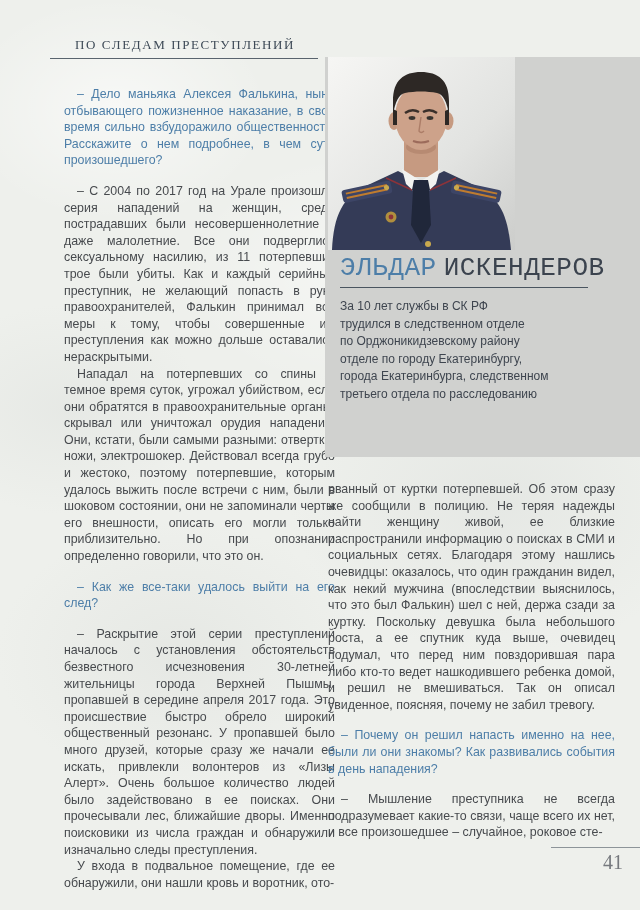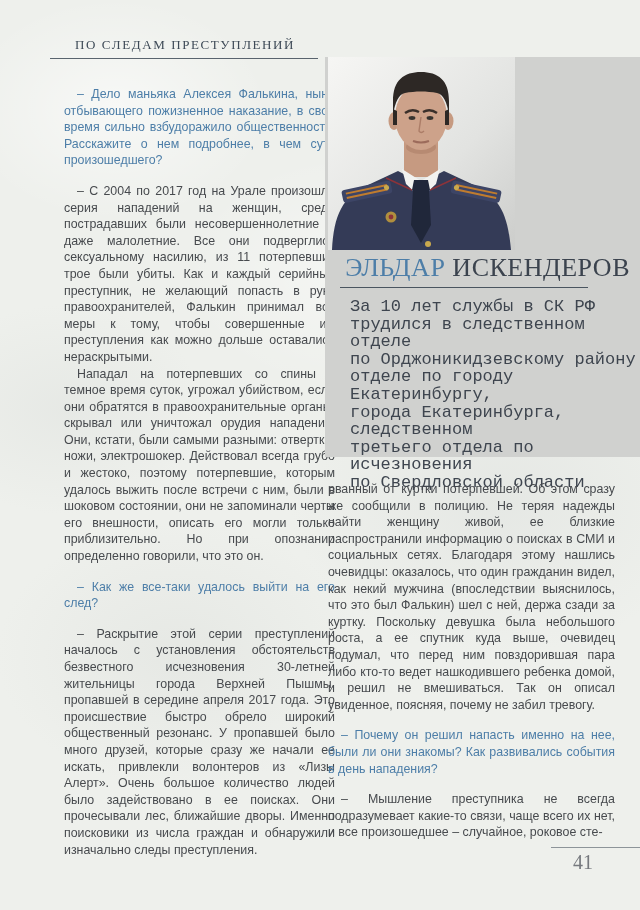--- a/index.html
+++ b/index.html
@@ -38,52 +38,53 @@
   .col p.q{color:var(--accent-blue,#4d7ea8);margin:14px 0;}
   .col p.q:first-child{margin-top:0;}
   .col p.no-indent{text-indent:0;}
   .infobox{
     position:absolute;left:325px;top:57px;width:315px;height:400px;
     background:var(--box-gray,#d0d1cf);
   }
   .photo{position:absolute;left:3px;top:0;width:187px;height:193px;display:block;}
   .name{
     position:absolute;left:15px;top:196px;width:290px;
-    font-family:Liberation Serif, serif;
-    font-size:26px;letter-spacing:.5px;white-space:nowrap;text-align:right;
+    font-family:Liberation Mono, monospace;
+    font-size:26px;letter-spacing:.5px;white-space:nowrap;
   }
   .name-first{color:var(--accent-blue,#4d7ea8);margin-right:7px;}
   .name-last{color:var(--name-dark,#3b434e);}
   .name-rule{position:absolute;left:15px;top:230px;width:248px;height:1px;background:#4a5560;}
   .bio{
-    position:absolute;left:25px;top:241px;width:290px;
-    font-family:Liberation Mono, monospace;
-    font-size:17px;line-height:17.6px;color:var(--bio-text,#3e454f);
+    position:absolute;left:15px;top:241px;width:290px;
+    font-family:Liberation Sans, sans-serif;
+    font-size:12px;line-height:17.6px;color:var(--bio-text,#3e454f);
   }
   .footer-rule{position:absolute;left:551px;top:847px;width:89px;height:1px;background:#8d9499;}
   .page-number{
-    position:absolute;left:573px;top:851px;width:50px;text-align:left;
+    position:absolute;left:573px;top:851px;width:50px;text-align:right;
     font-family:"Liberation Serif","DejaVu Serif",serif;
     font-size:20px;color:var(--pagenum-text,#76797e);
   }
 </style>
 </head>
 <body>
 
 <div class="page">
 
   <div class="header-title">ПО СЛЕДАМ ПРЕСТУПЛЕНИЙ</div>
   <div class="header-rule"></div>
 
   <div class="col col-left">
     <p class="q">– Дело маньяка Алексея Фалькина, ныне отбывающего пожизненное наказание, в свое время сильно взбудоражило общественность. Расскажите о нем подробнее, в чем суть произошедшего?</p>
     <p>– С 2004 по 2017 год на Урале произошла серия нападений на женщин, среди пострадавших были несовершеннолетние и даже малолетние. Все они подверглись сексуальному насилию, из 11 потерпевших трое были убиты. Как и каждый серийный преступник, не желающий попасть в руки правоохранителей, Фалькин принимал все меры к тому, чтобы совершенные им преступления как можно дольше оставались нераскрытыми.</p>
     <p>Нападал на потерпевших со спины в темное время суток, угрожал убийством, если они обратятся в правоохранительные органы, скрывал или уничтожал орудия нападения. Они, кстати, были самыми разными: отвертка, ножи, электрошокер. Действовал всегда грубо и жестоко, поэтому потерпевшие, которым удалось выжить после встречи с ним, были в шоковом состоянии, они не запоминали черты его внешности, описать его могли только приблизительно. Но при опознании определенно говорили, что это он.</p>
     <p class="q">– Как же все-таки удалось выйти на его след?</p>
     <p>– Раскрытие этой серии преступлений началось с установления обстоятельств безвестного исчезновения 30-летней жительницы города Верхней Пышмы, пропавшей в середине апреля 2017 года. Это происшествие быстро обрело широкий общественный резонанс. У пропавшей было много друзей, которые сразу же начали ее искать, привлекли волонтеров из «Лизы Алерт». Очень большое количество людей было задействовано в ее поисках. Они прочесывали лес, ближайшие дворы. Именно поисковики из числа граждан и обнаружили изначально следы преступления.</p>
+    <p>У входа в подвальное помещение, где ее обнаружили, они нашли кровь и воротник, ото-</p>
   </div>
 
   <div class="infobox">
     <svg class="photo" viewBox="0 0 187 193" xmlns="http://www.w3.org/2000/svg" preserveAspectRatio="none">
       <defs>
         <linearGradient id="pbg" x1="0" y1="0" x2="1" y2="1">
           <stop offset="0" stop-color="#f6f6f4"></stop>
           <stop offset="0.6" stop-color="#e2e3e1"></stop>
           <stop offset="1" stop-color="#cccdcb"></stop>
         </linearGradient>
@@ -147,22 +148,21 @@
       <span class="name-first">ЭЛЬДАР</span><span class="name-last">ИСКЕНДЕРОВ</span>
     </div>
     <div class="name-rule"></div>
 
     <div class="bio">
       <div class="bio-line">За 10 лет службы в СК РФ</div>
       <div class="bio-line">трудился в следственном отделе</div>
       <div class="bio-line">по Орджоникидзевскому району</div>
       <div class="bio-line">отделе по городу Екатеринбургу,</div>
       <div class="bio-line">города Екатеринбурга, следственном</div>
-      <div class="bio-line">третьего отдела по исчезновения</div>
-      <div class="bio-line">по Свердловской области</div>
+      <div class="bio-line">третьего отдела по расследованию</div>
     </div>
   </div>
 
   <div class="col col-right">
     <p class="no-indent">рванный от куртки потерпевшей. Об этом сразу же сообщили в полицию. Не теряя надежды найти женщину живой, ее близкие распространили информацию о поисках в СМИ и социальных сетях. Благодаря этому нашлись очевидцы: оказалось, что один гражданин видел, как некий мужчина (впоследствии выяснилось, что это был Фалькин) шел с ней, держа сзади за куртку. Поскольку девушка была небольшого роста, а ее спутник куда выше, очевидец подумал, что перед ним повздорившая пара либо кто-то ведет нашкодившего ребенка домой, и решил не вмешиваться. Так он описал увиденное, поясняя, почему не забил тревогу.</p>
     <p class="q">– Почему он решил напасть именно на нее, были ли они знакомы? Как развивались события в день нападения?</p>
     <p>– Мышление преступника не всегда подразумевает какие-то связи, чаще всего их нет, и все произошедшее – случайное, роковое сте-</p>
   </div>
 
   <div class="footer-rule"></div>

